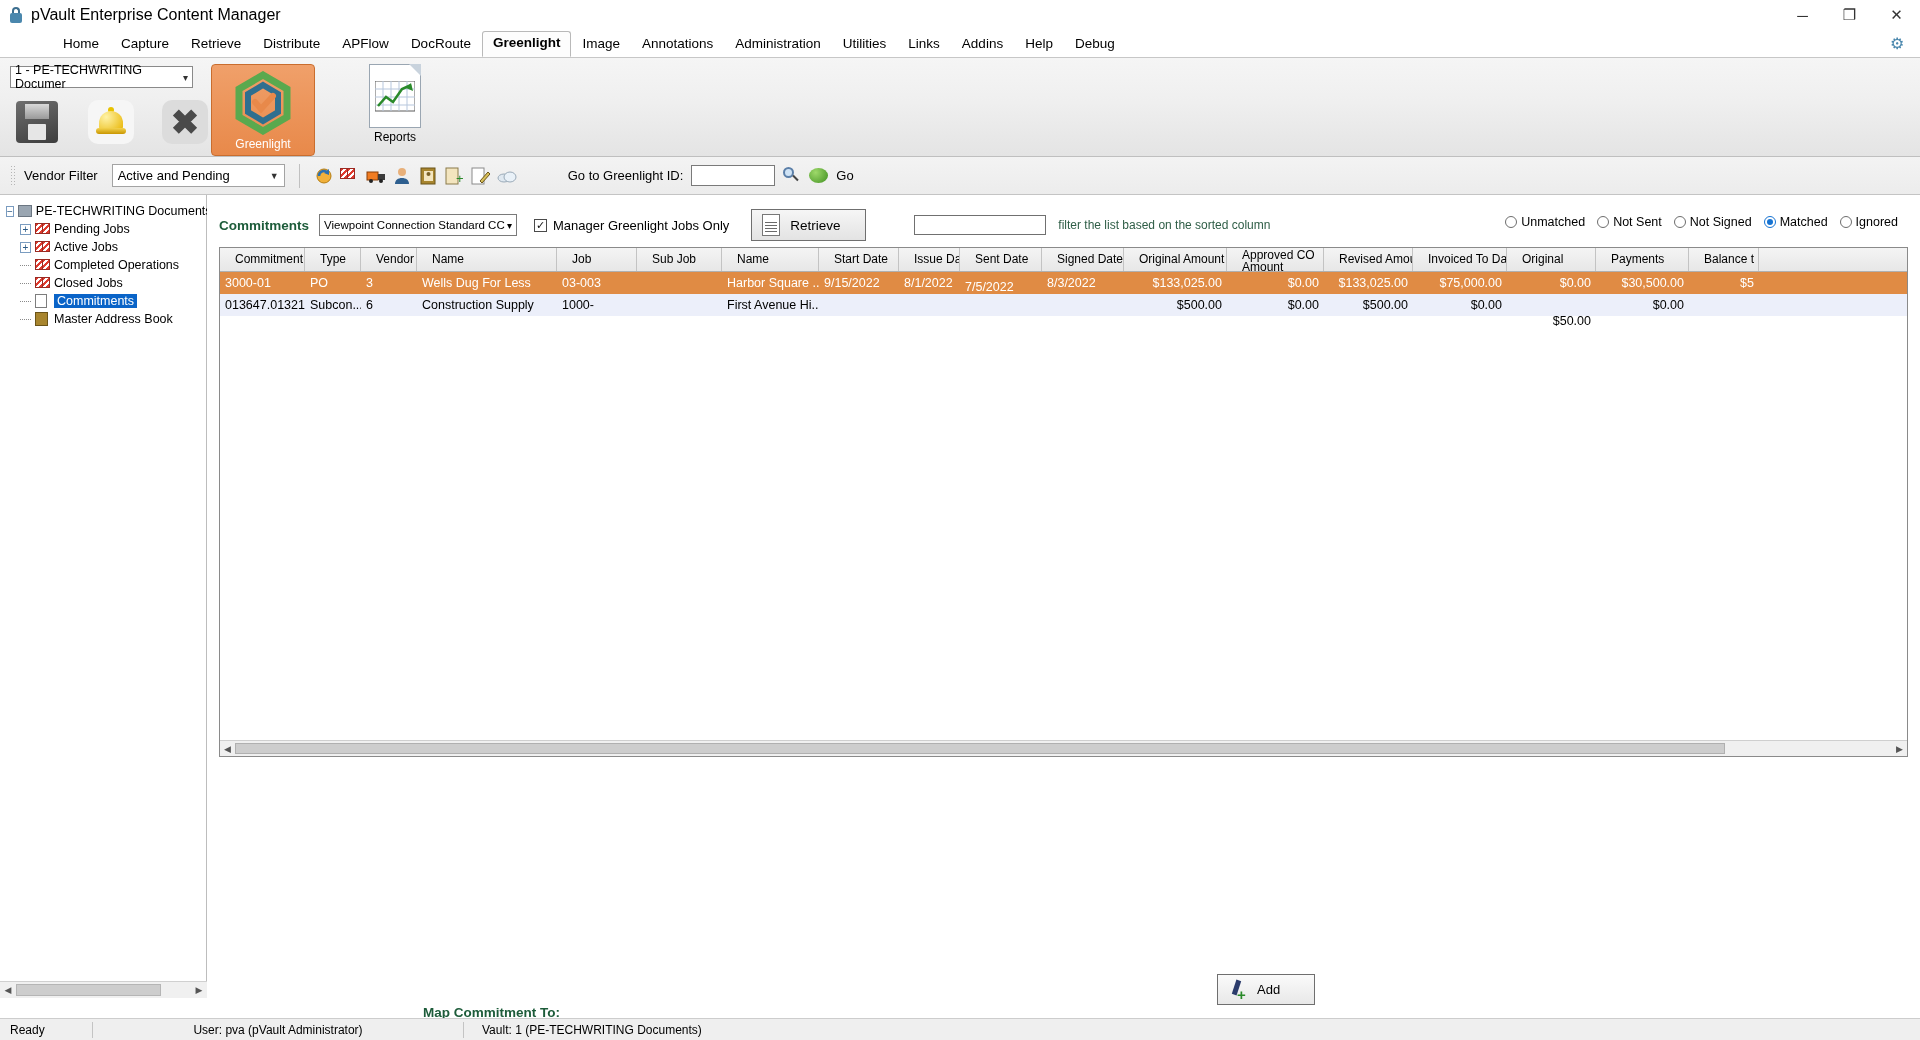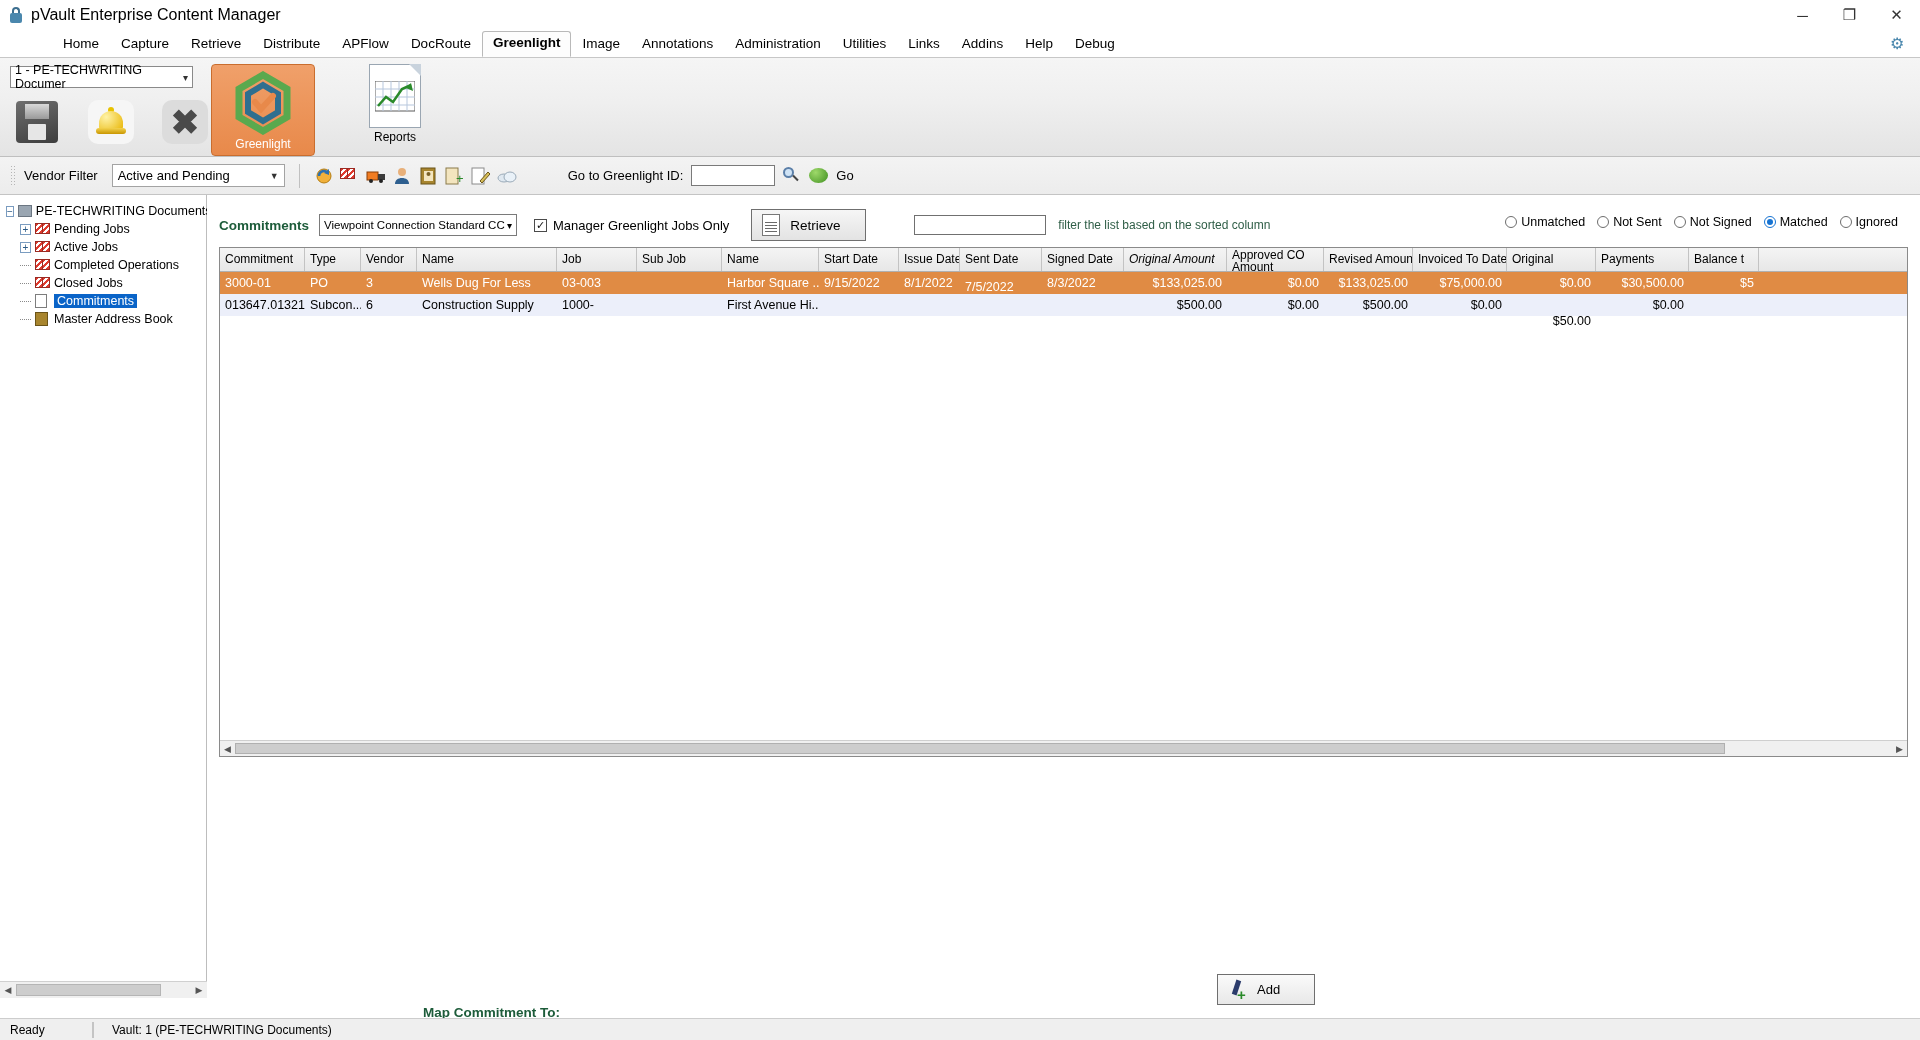--- a/index.html
+++ b/index.html
@@ -263,21 +263,21 @@
 
   
   .gridbox {
     position:absolute; left:12px; top:52px; right:12px; height:510px;
     border:1px solid #8a8a8a; background:#fff;
   }
   .gridhead { display:flex; height:24px;
     background: linear-gradient(180deg,#f4f4f4,#e7e7e7);
     border-bottom:1px solid #b0b0b0; }
   .gh {
-    border-right:1px solid #c3c3c3; padding:4px 5px 0 5px;
+    border-right:1px solid #c3c3c3; padding:4px 5px 0 15px;
     font-size:12px; overflow:hidden; white-space:nowrap; position:relative;
   }
   .gh.two { padding-top:0; line-height:12px; }
   .gh.two span { display:block; }
   .gh.two .l2 { color:#000; }
   .grow { display:flex; height:22px; align-items:center; }
   .grow.sel { background:#e08b44; color:#fff; }
   .grow.alt { background:#eceffa; }
   .gc { padding:0 5px; font-size:12.5px; overflow:hidden; white-space:nowrap; line-height:22px; }
   .gc.r { text-align:right; }
@@ -586,21 +586,21 @@
           <div class="gh" style="width: 56px;">Type</div>
           <div class="gh" style="width: 56px;">Vendor</div>
           <div class="gh" style="width: 140px;">Name</div>
           <div class="gh" style="width: 80px;">Job</div>
           <div class="gh" style="width: 85px;">Sub Job</div>
           <div class="gh" style="width: 97px;">Name</div>
           <div class="gh" style="width: 80px;">Start Date</div>
           <div class="gh" style="width: 61px;">Issue Date</div>
           <div class="gh" style="width: 82px;">Sent Date</div>
           <div class="gh" style="width: 82px;">Signed Date</div>
-          <div class="gh" style="width: 103px; font-style: italic;">Original Amount</div>
+          <div class="gh" style="width: 103px;">Original Amount</div>
           <div class="gh two" style="width: 97px;">
             <span style="padding-top: 1px;">Approved CO</span>
             <span class="l2">Amount</span>
           </div>
           <div class="gh" style="width: 89px;">Revised Amount</div>
           <div class="gh" style="width: 94px;">Invoiced To Date</div>
           <div class="gh" style="width: 89px;">Original</div>
           <div class="gh" style="width: 93px;">Payments</div>
           <div class="gh" style="width: 70px;">Balance t</div>
         </div>
@@ -672,15 +672,16 @@
 
       
     </div>
 
   </div>
 </div>
 
 <div class="statusbar">
   <div class="sb-cell sb-ready">Ready</div>
   <div class="sb-sep"></div>
+  <div class="sb-cell" style="width:370px;justify-content:center;">User: pva (pVault Administrator)</div>
   <div class="sb-sep"></div>
   <div class="sb-cell" style="padding-left:18px;">Vault: 1 (PE-TECHWRITING Documents)</div>
 </div>
 
 </body></html>

